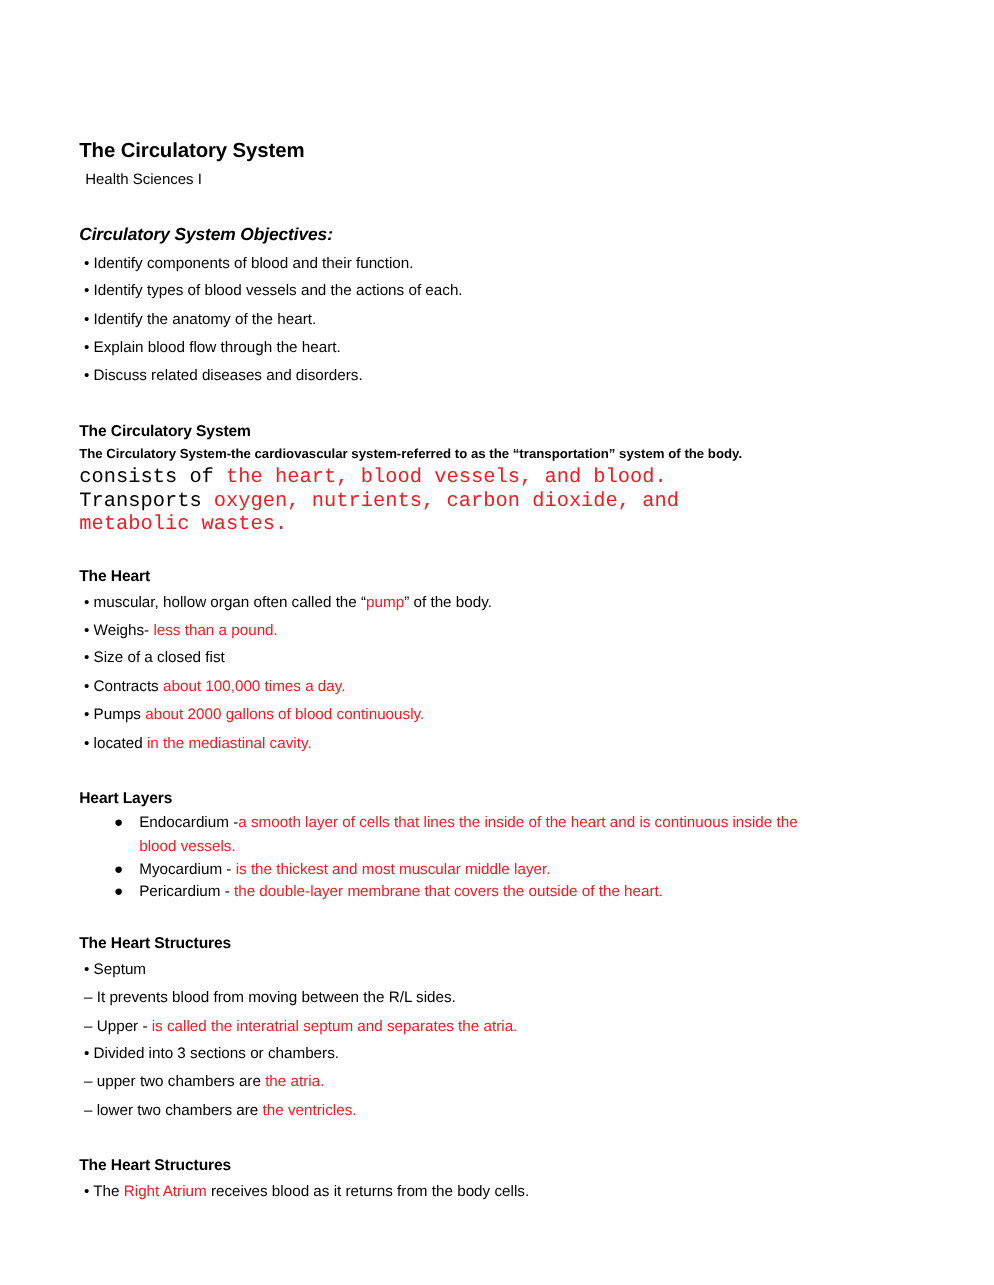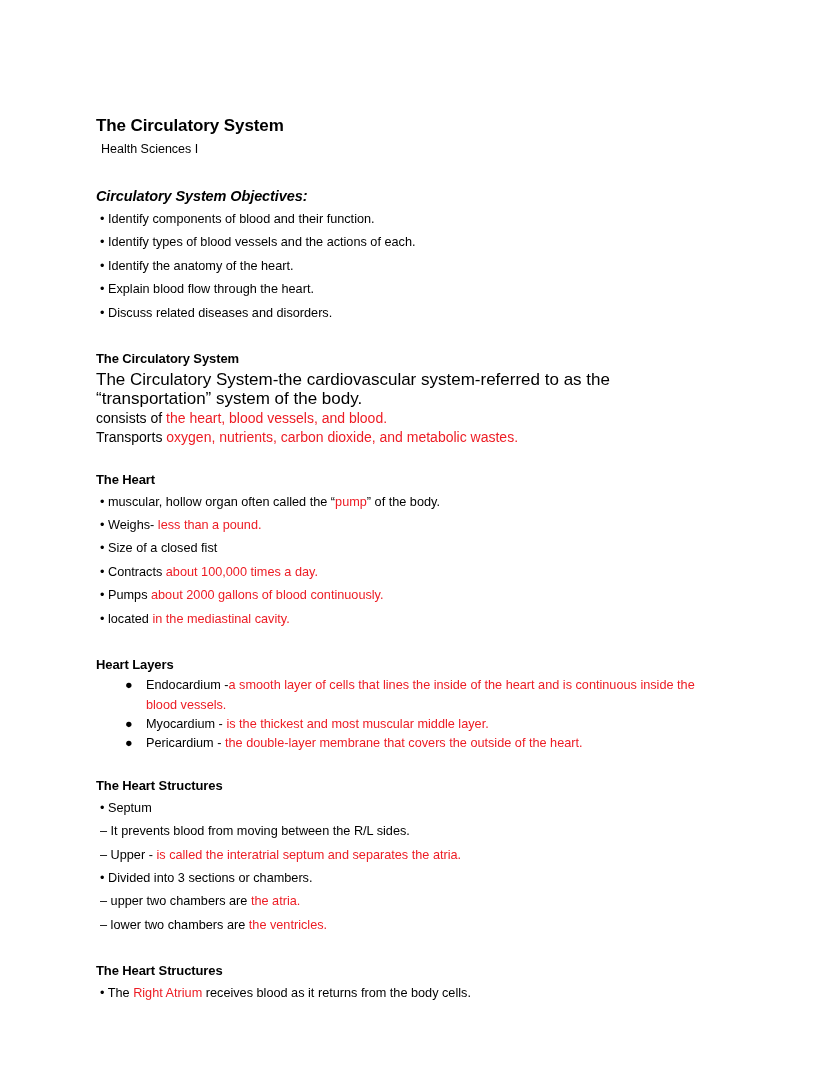--- a/index.html
+++ b/index.html
@@ -13,21 +13,21 @@
     font-family: "Liberation Sans", sans-serif;
     color: #000000;
     -webkit-font-smoothing: antialiased;
   }
   .page {
     position: relative;
     width: 828px;
     height: 1071px;
     background: #ffffff;
     box-sizing: border-box;
-    padding: 115px 0 0 96px;
+    padding: 115px 0 0 66px;
   }
   .content {
     width: 600px;
   }
 
   .doc-title {
     font-size: 17px;
     font-weight: bold;
     line-height: 21px;
     margin: 0 0 5px 0;
@@ -53,30 +53,32 @@
   }
   .heading-sm {
     font-size: 13px;
     font-weight: bold;
     line-height: 18px;
     margin: 0 0 2px 0;
     letter-spacing: -0.1px;
   }
 
   .line {
-    font-size: 14px;
+    font-size: 17px;
     line-height: 19.4px;
     margin: 0;
     white-space: normal;
+    font-family: Liberation Mono, monospace;
   }
   .para {
-    font-size: 17px;
+    font-size: 11px;
     line-height: 19.4px;
     margin: 0;
     width: 562px;
+    font-weight: bold;
   }
 
   .bullet-line {
     font-size: 12.7px;
     line-height: 19.4px;
     margin: 4px;
   }
   .bullet-line .mk { display: inline; }
 
   .disc-list {

